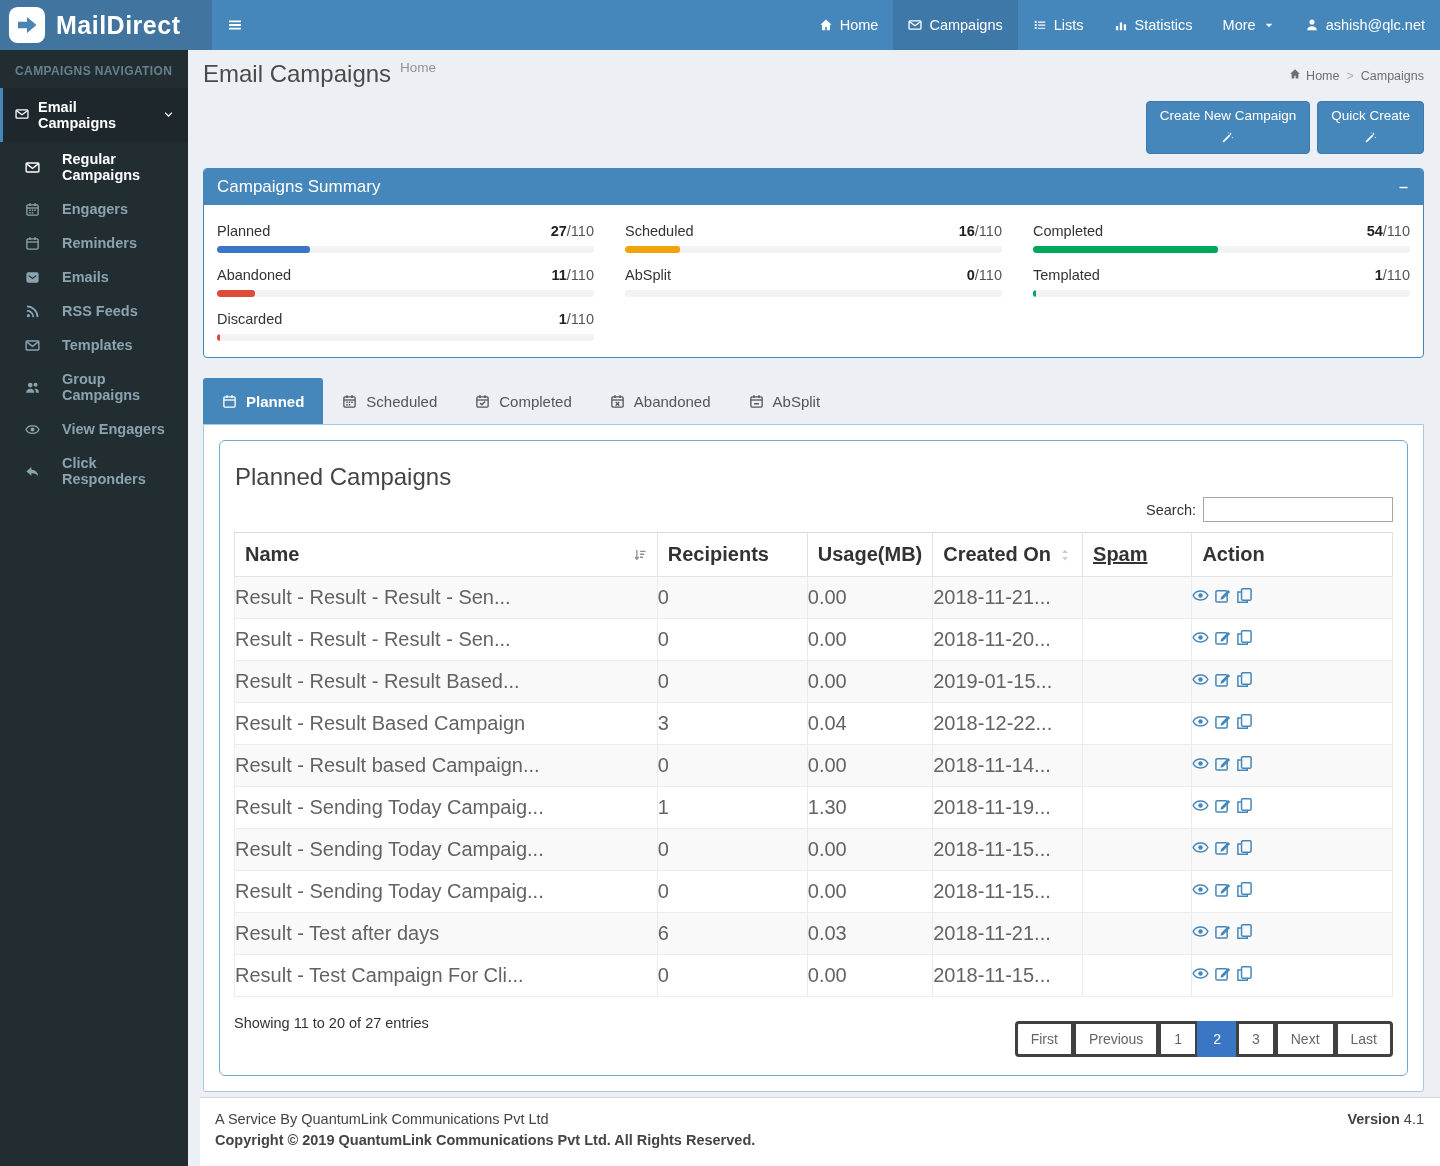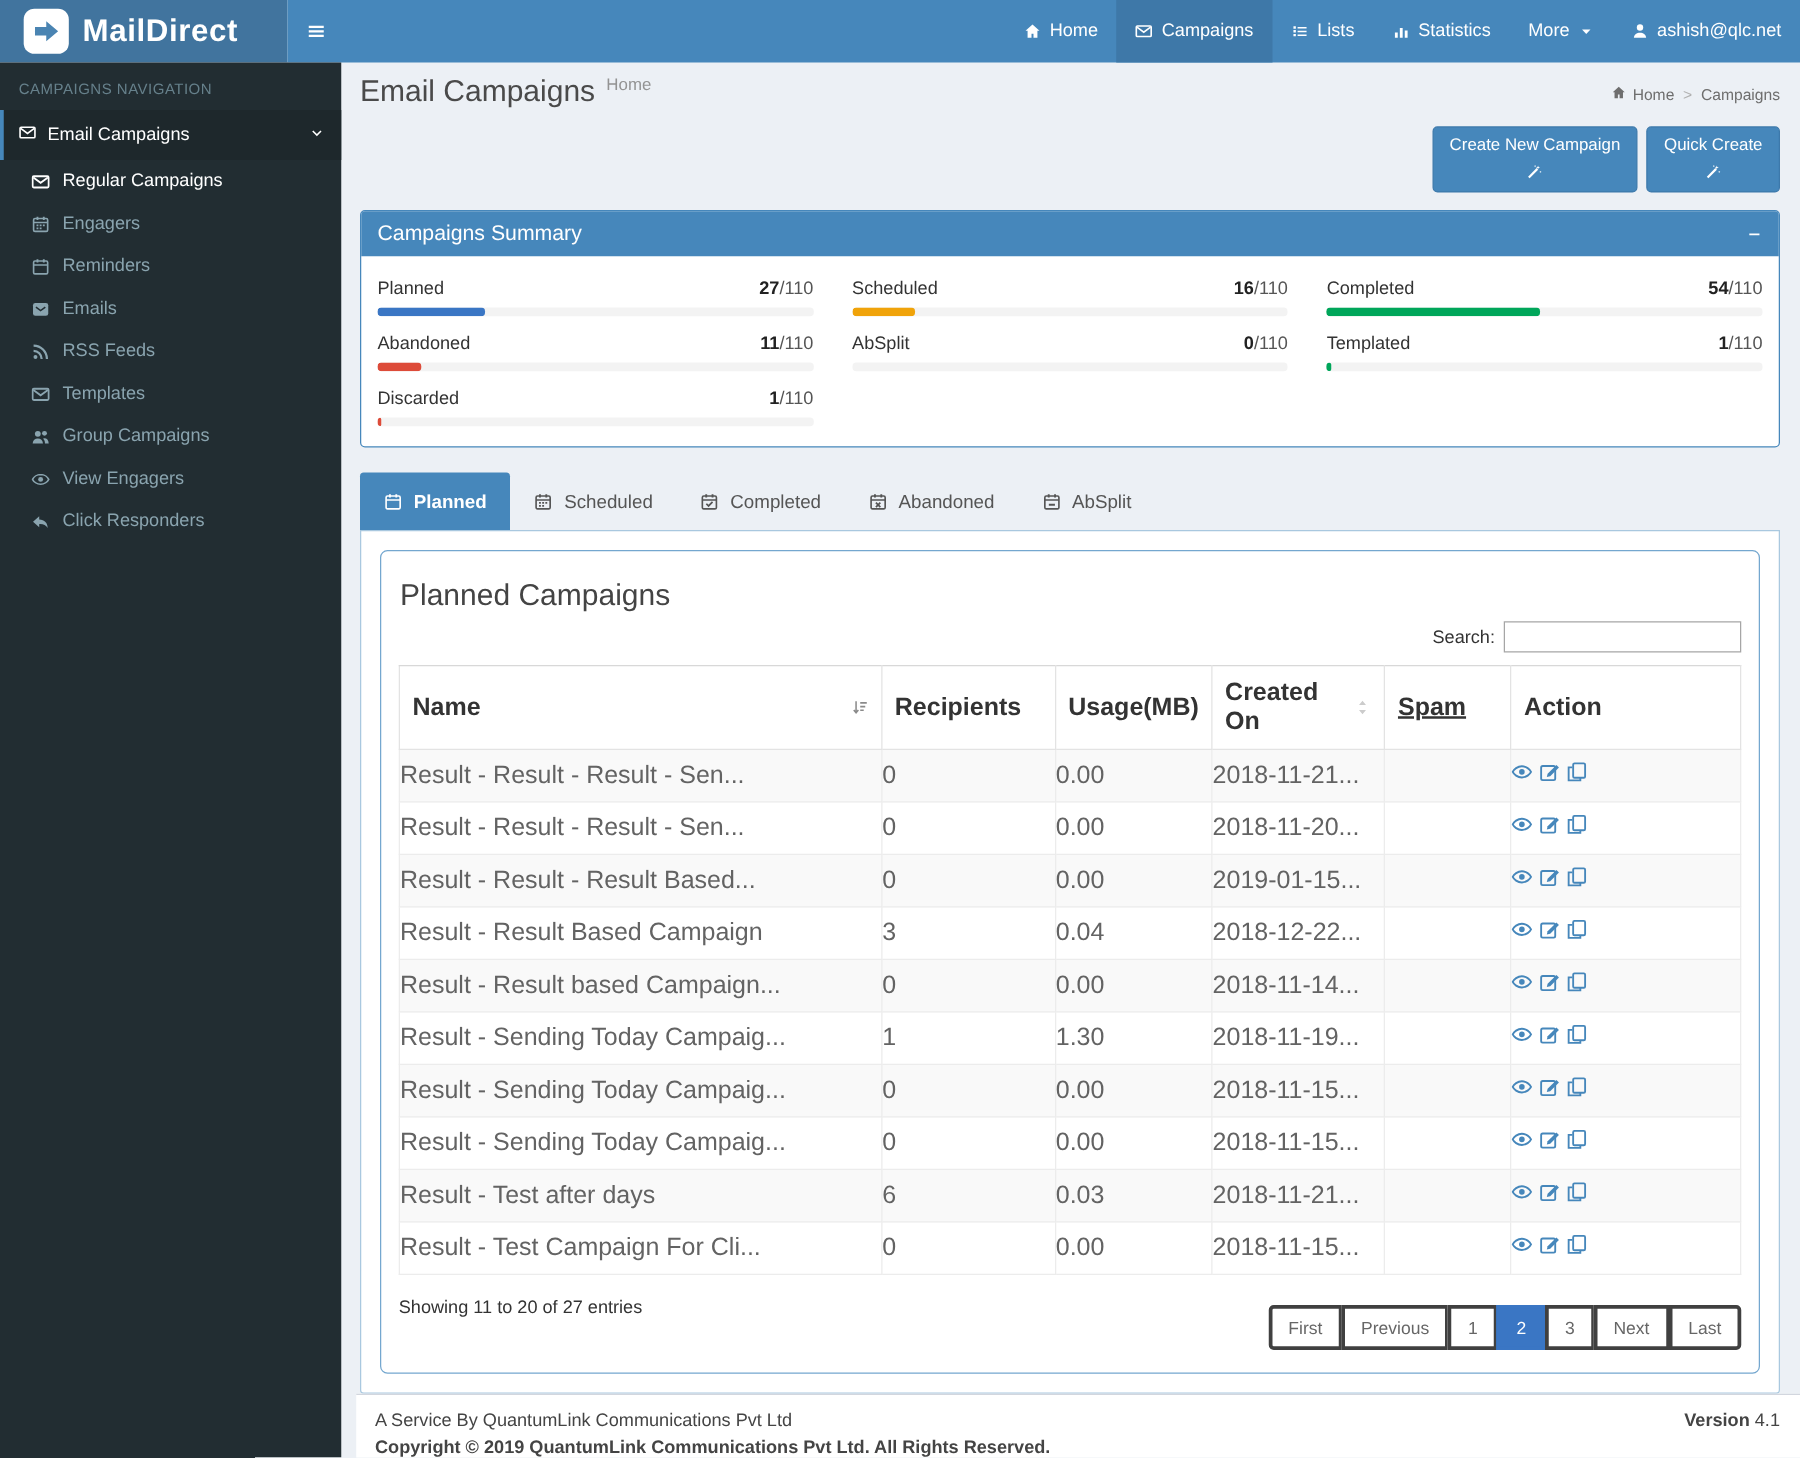--- a/index.html
+++ b/index.html
@@ -1,36 +1,36 @@
 <!DOCTYPE html>
 <html><head>
 <meta charset="utf-8">
 <style>
   * { box-sizing: border-box; margin:0; padding:0; }
   html,body { width:1440px; height:1166px; overflow:hidden;
     font-family:"Liberation Sans", sans-serif; background:#ecf0f5; color:#333; }
 
   
   .navbar { display:flex; height:50px; }
-  .brand { width:230px; background:#41749e; display:flex; align-items:center; gap:10px; padding-left:18px; cursor:pointer; }
+  .brand { width:212px; background:#41749e; display:flex; align-items:center; gap:10px; padding-left:8px; cursor:pointer; }
   .brand-text { color:#fff; font-size:25px; font-weight:bold; letter-spacing:.5px; }
   .nav-main { flex:1; background:#4687bb; display:flex; align-items:stretch; }
   .hamburger { width:46px; display:flex; align-items:center; justify-content:center; color:#fff; cursor:pointer; }
   .nav-spacer { flex:1; }
   .nav-item { display:flex; align-items:center; gap:7px; padding:0 15px; color:#fff; font-size:14.5px; cursor:pointer; }
   .nav-item.active { background:#3e78a8; }
 
   
   .page { display:flex; height:1116px; }
-  .sidebar { width:273px; background:#222d32; flex-shrink:0; }
+  .sidebar { width:188px; background:#222d32; flex-shrink:0;font-weight:bold; }
   .sidebar-label { padding:14px 15px 10px; color:#66808b; font-size:12px; letter-spacing:.4px; }
   .parent-item { background:#1e282c; border-left:3px solid #4687bb; color:#fff;
     display:flex; align-items:center; gap:9px; padding:11px 14px 11px 12px; font-size:14.5px; cursor:pointer; }
   .parent-item .grow { flex:1; }
-  .sub-item { display:flex; align-items:center; gap:10px; padding:9px 15px 9px 25px;
+  .sub-item { display:flex; align-items:center; gap:22px; padding:9px 15px 9px 25px;
     color:#8aa4af; font-size:14.5px; cursor:pointer; }
   .sub-item.active { color:#fff; }
 
   .main { flex:1; display:flex; flex-direction:column; }
   .main-inner { flex:1; padding:10px 16px 0 15px; }
 
   
   .content-head { display:flex; align-items:flex-start; }
   .page-title { font-size:24px; font-weight:normal; color:#4a4a4a; }
   .page-subtitle { font-size:13.5px; color:#939393; margin-left:9px; }

